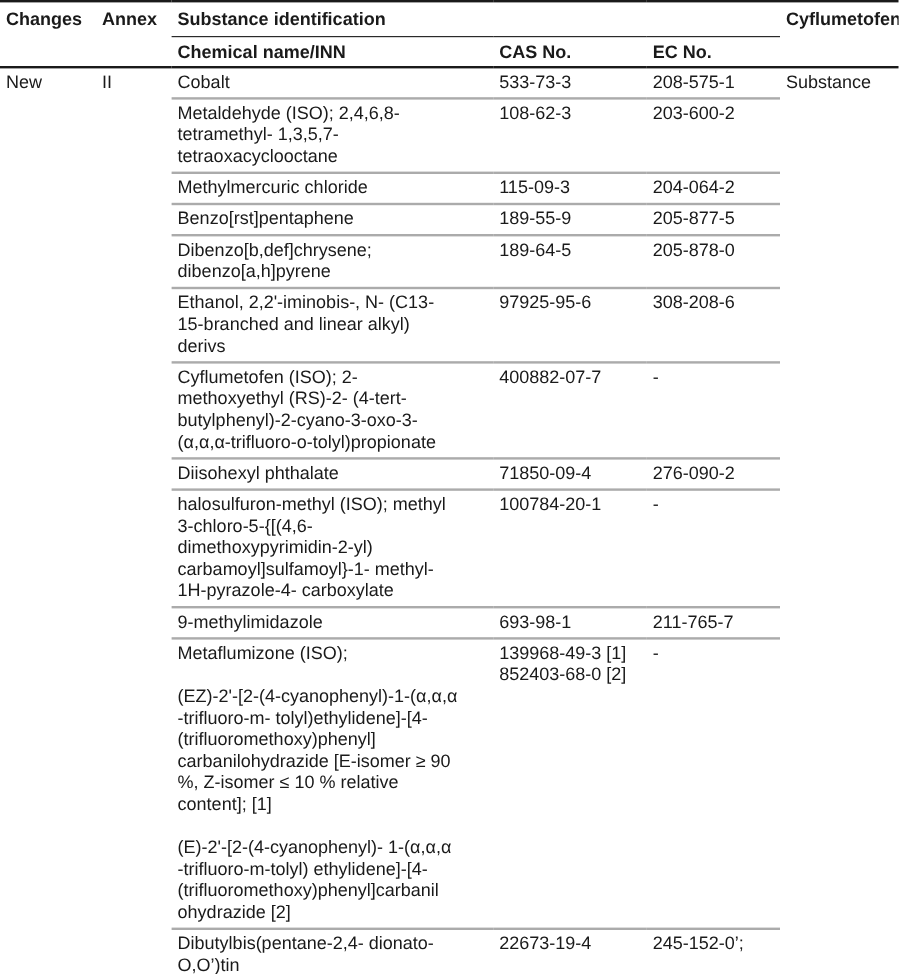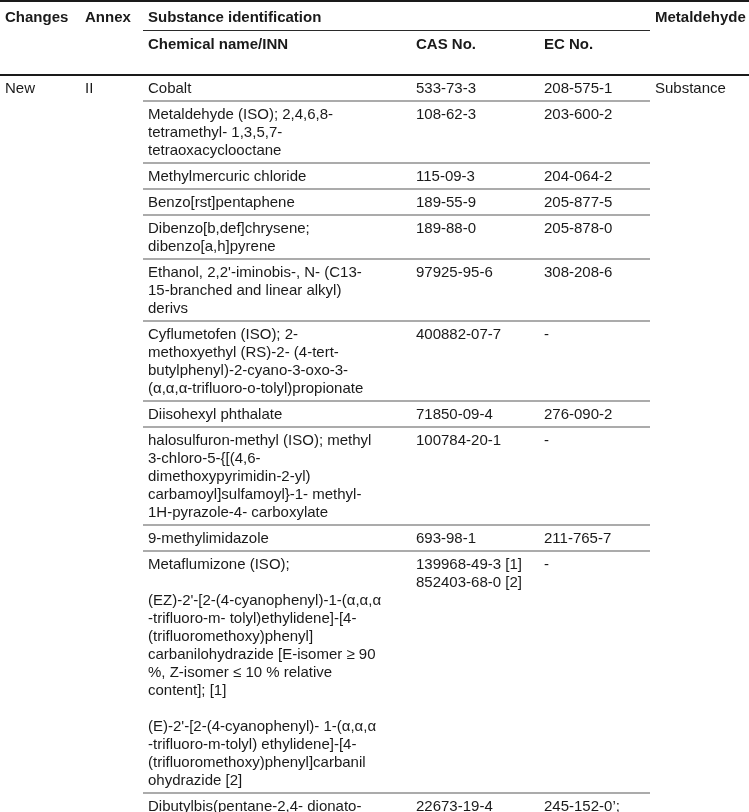--- a/index.html
+++ b/index.html
@@ -45,21 +45,21 @@
   thead th.h-substance {
     border-bottom: 1px solid #2a2a2a;
   }
   
   thead th.span2, thead tr.h2 th {
     border-bottom: 2px solid #1a1a1a;
   }
   thead tr.h2 th {
     border-top: none;
     padding-top: 4px;
-    padding-bottom: 21px;
+    padding-bottom: 2px;
   }
   
   tbody td:nth-child(3),
   tbody td:nth-child(4),
   tbody td:nth-child(5) {
     border-bottom: 2px solid #ababab;
   }
   
   tbody tr.last td {
     border-bottom: 2px solid #9a9a9a;
@@ -76,21 +76,21 @@
       <col class="c-chemical">
       <col class="c-cas">
       <col class="c-ec">
       <col class="c-restrictions">
     </colgroup>
     <thead>
       <tr class="h1">
         <th rowspan="2" class="span2">Changes</th>
         <th rowspan="2" class="span2">Annex</th>
         <th colspan="3" class="h-substance">Substance identification</th>
-        <th rowspan="2" class="span2">Metaldehyde</th>
+        <th rowspan="2" class="span2">Cyflumetofen</th>
       </tr>
       <tr class="h2">
         <th>Chemical name/INN</th>
         <th>CAS No.</th>
         <th>EC No.</th>
       </tr>
     </thead>
     <tbody id="table-body">
         <tr>
           <td>New</td>
@@ -124,21 +124,21 @@
           <td>Benzo[rst]pentaphene</td>
           <td>189-55-9</td>
           <td>205-877-5</td>
           <td></td>
         </tr>
         <tr>
           <td></td>
           <td></td>
           <td>Dibenzo[b,def]chrysene;
 dibenzo[a,h]pyrene</td>
-          <td>189-88-0</td>
+          <td>189-64-5</td>
           <td>205-878-0</td>
           <td></td>
         </tr>
         <tr>
           <td></td>
           <td></td>
           <td>Ethanol, 2,2'-iminobis-, N- (C13-
 15-branched and linear alkyl)
 derivs</td>
           <td>97925-95-6</td>

